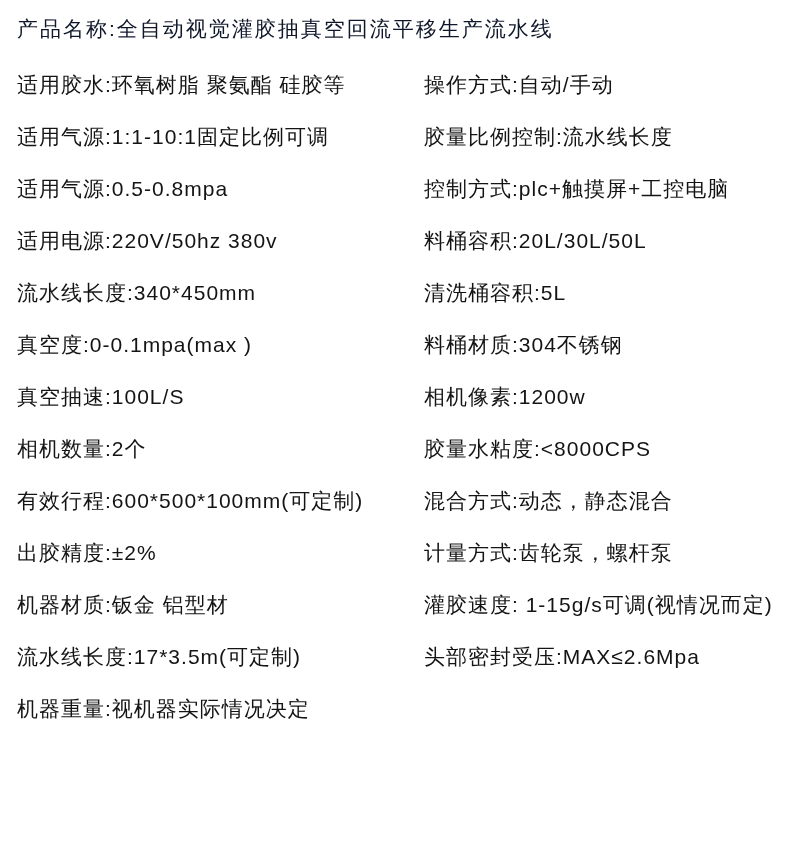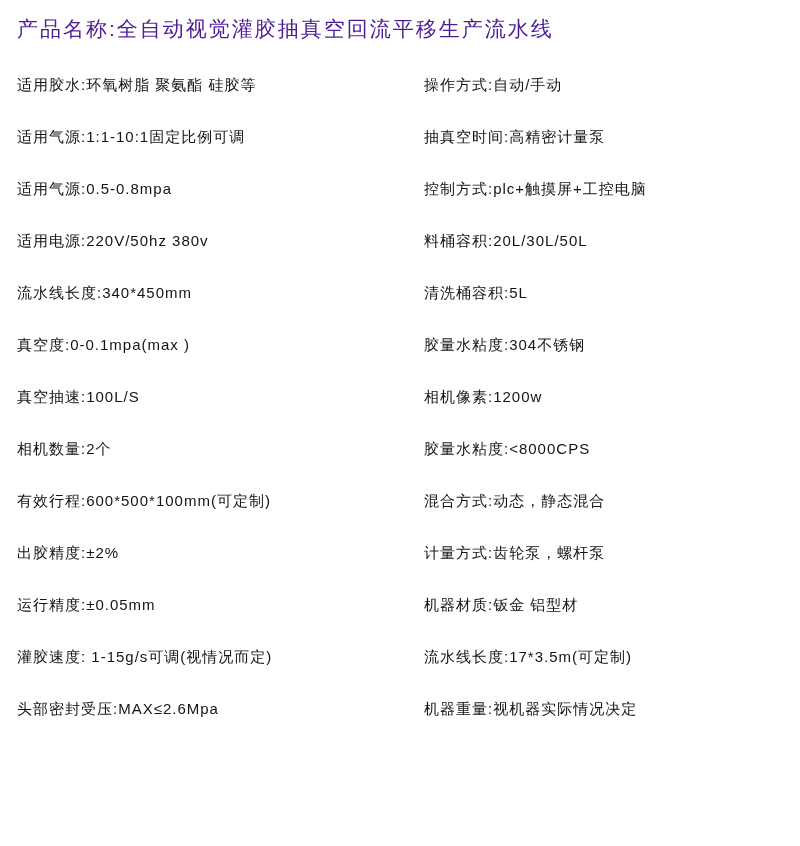--- a/index.html
+++ b/index.html
@@ -16,64 +16,63 @@
     font-family: "Liberation Sans", "DejaVu Sans", sans-serif;
     box-sizing: border-box;
     padding: 14px 8px 0 17px;
     overflow: hidden;
   }
   .title {
     font-size: 21px;
     line-height: 30px;
     letter-spacing: 2px;
     white-space: nowrap;
-    color: #4c1d95;
+    color: #0f172a;
   }
   .spec-grid {
     margin-top: 15px;
     display: grid;
     grid-template-columns: 407px 1fr;
     grid-template-rows: repeat(14, 52px) 46px;
     align-items: center;
   }
   .cell {
-    font-size: 15px;
+    font-size: 21px;
     line-height: 26px;
     letter-spacing: 1px;
     white-space: nowrap;
     color: #141414;
   }
 </style>
 </head>
 <body>
 
 <div class="page">
   <div class="title">产品名称:全自动视觉灌胶抽真空回流平移生产流水线</div>
 
   <div class="spec-grid">
       <div class="cell">适用胶水:环氧树脂 聚氨酯 硅胶等</div>
       <div class="cell">操作方式:自动/手动</div>
       <div class="cell">适用气源:1:1-10:1固定比例可调</div>
-      <div class="cell">抽真空时间:高精密计量泵</div>
+      <div class="cell">胶量比例控制:流水线长度</div>
       <div class="cell">适用气源:0.5-0.8mpa</div>
       <div class="cell">控制方式:plc+触摸屏+工控电脑</div>
       <div class="cell">适用电源:220V/50hz 380v</div>
       <div class="cell">料桶容积:20L/30L/50L</div>
       <div class="cell">流水线长度:340*450mm</div>
       <div class="cell">清洗桶容积:5L</div>
       <div class="cell">真空度:0-0.1mpa(max )</div>
-      <div class="cell">胶量水粘度:304不锈钢</div>
+      <div class="cell">料桶材质:304不锈钢</div>
       <div class="cell">真空抽速:100L/S</div>
       <div class="cell">相机像素:1200w</div>
       <div class="cell">相机数量:2个</div>
       <div class="cell">胶量水粘度:&lt;8000CPS</div>
       <div class="cell">有效行程:600*500*100mm(可定制)</div>
       <div class="cell">混合方式:动态，静态混合</div>
       <div class="cell">出胶精度:±2%</div>
       <div class="cell">计量方式:齿轮泵，螺杆泵</div>
-      <div class="cell">运行精度:±0.05mm</div>
       <div class="cell">机器材质:钣金 铝型材</div>
       <div class="cell">灌胶速度: 1-15g/s可调(视情况而定)</div>
       <div class="cell">流水线长度:17*3.5m(可定制)</div>
       <div class="cell">头部密封受压:MAX≤2.6Mpa</div>
       <div class="cell">机器重量:视机器实际情况决定</div>
     </div>
 </div>
 
 </body></html>

